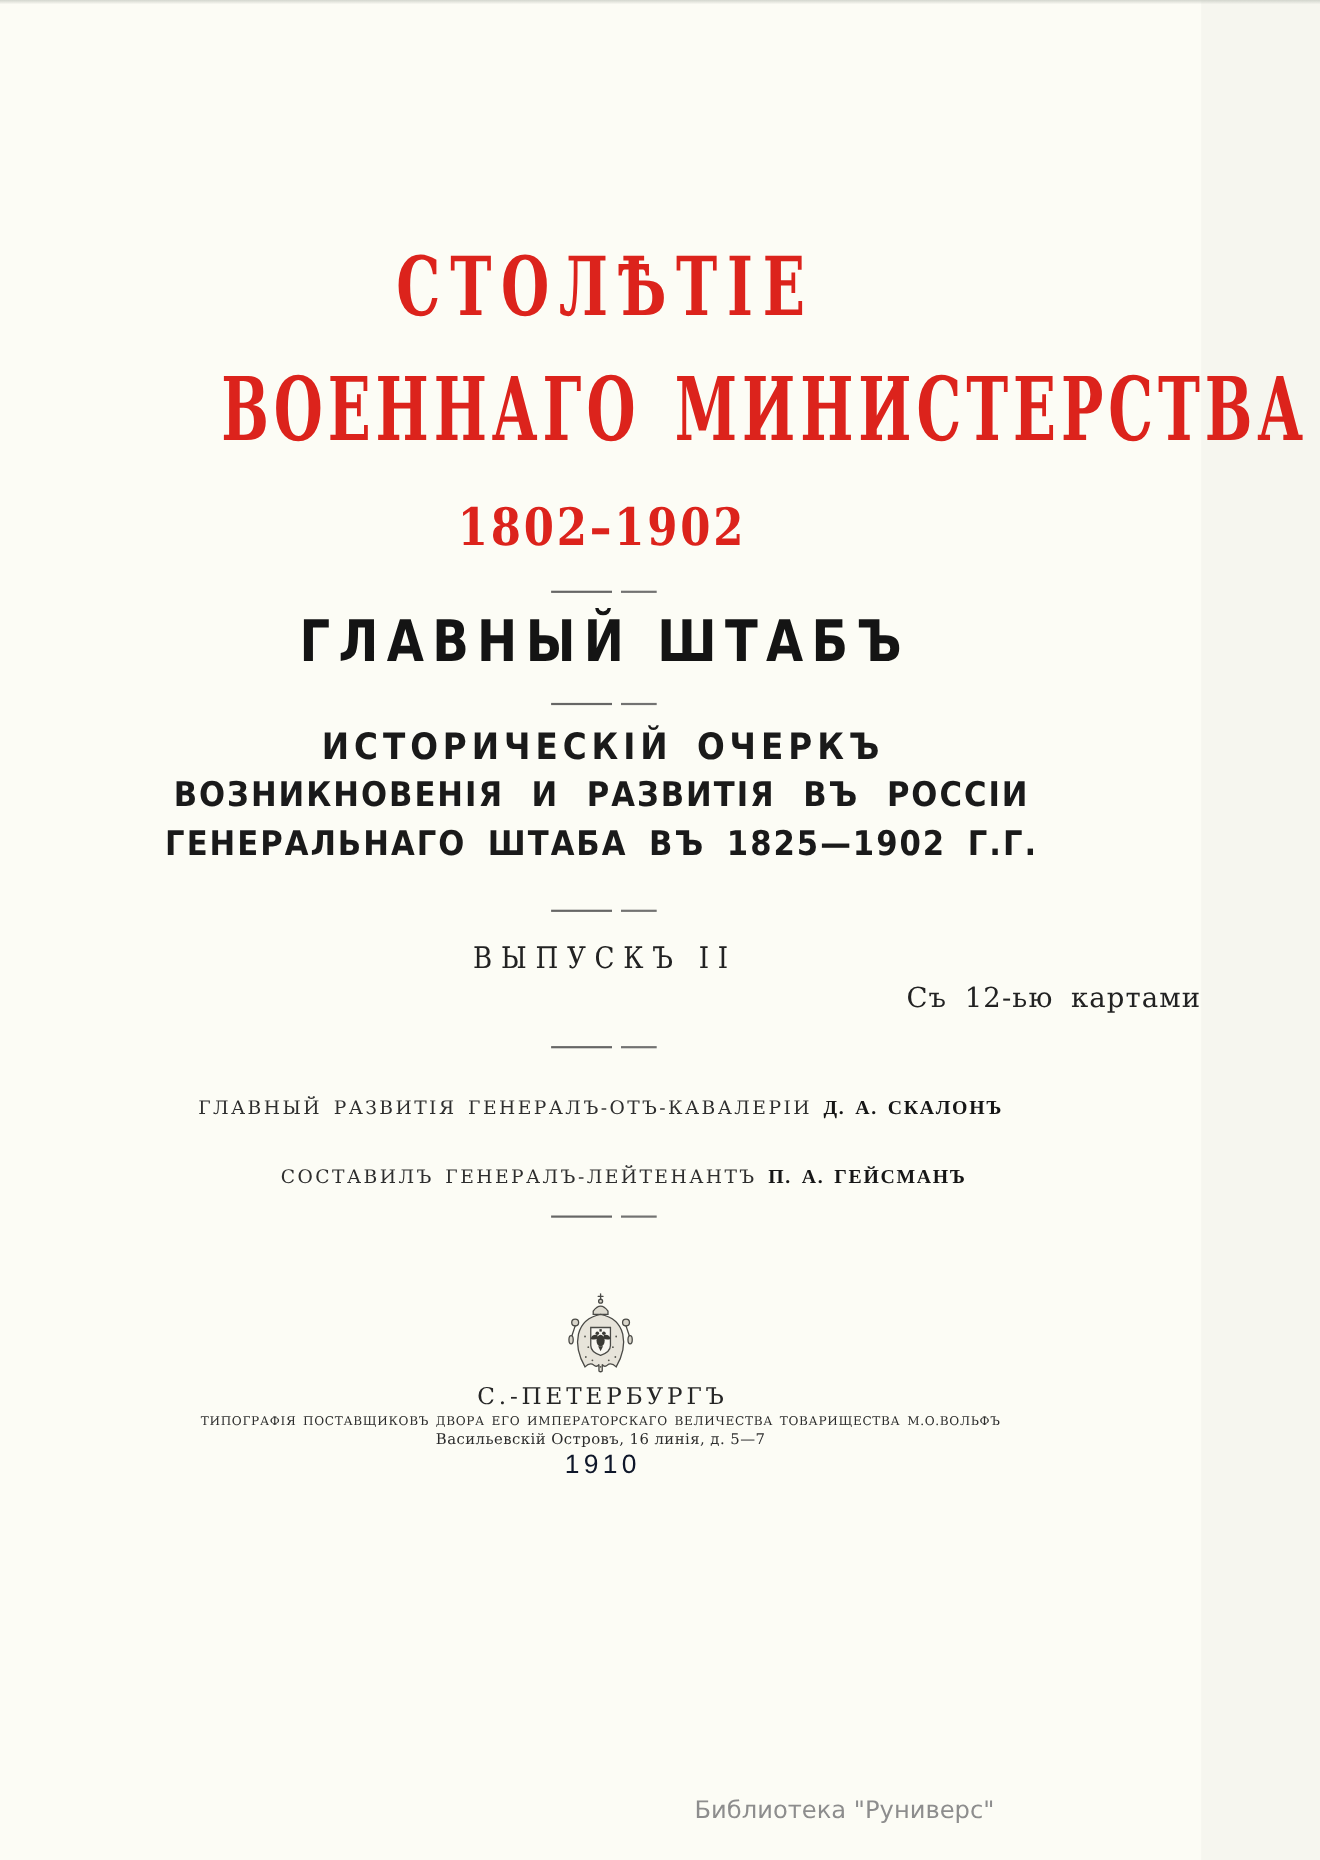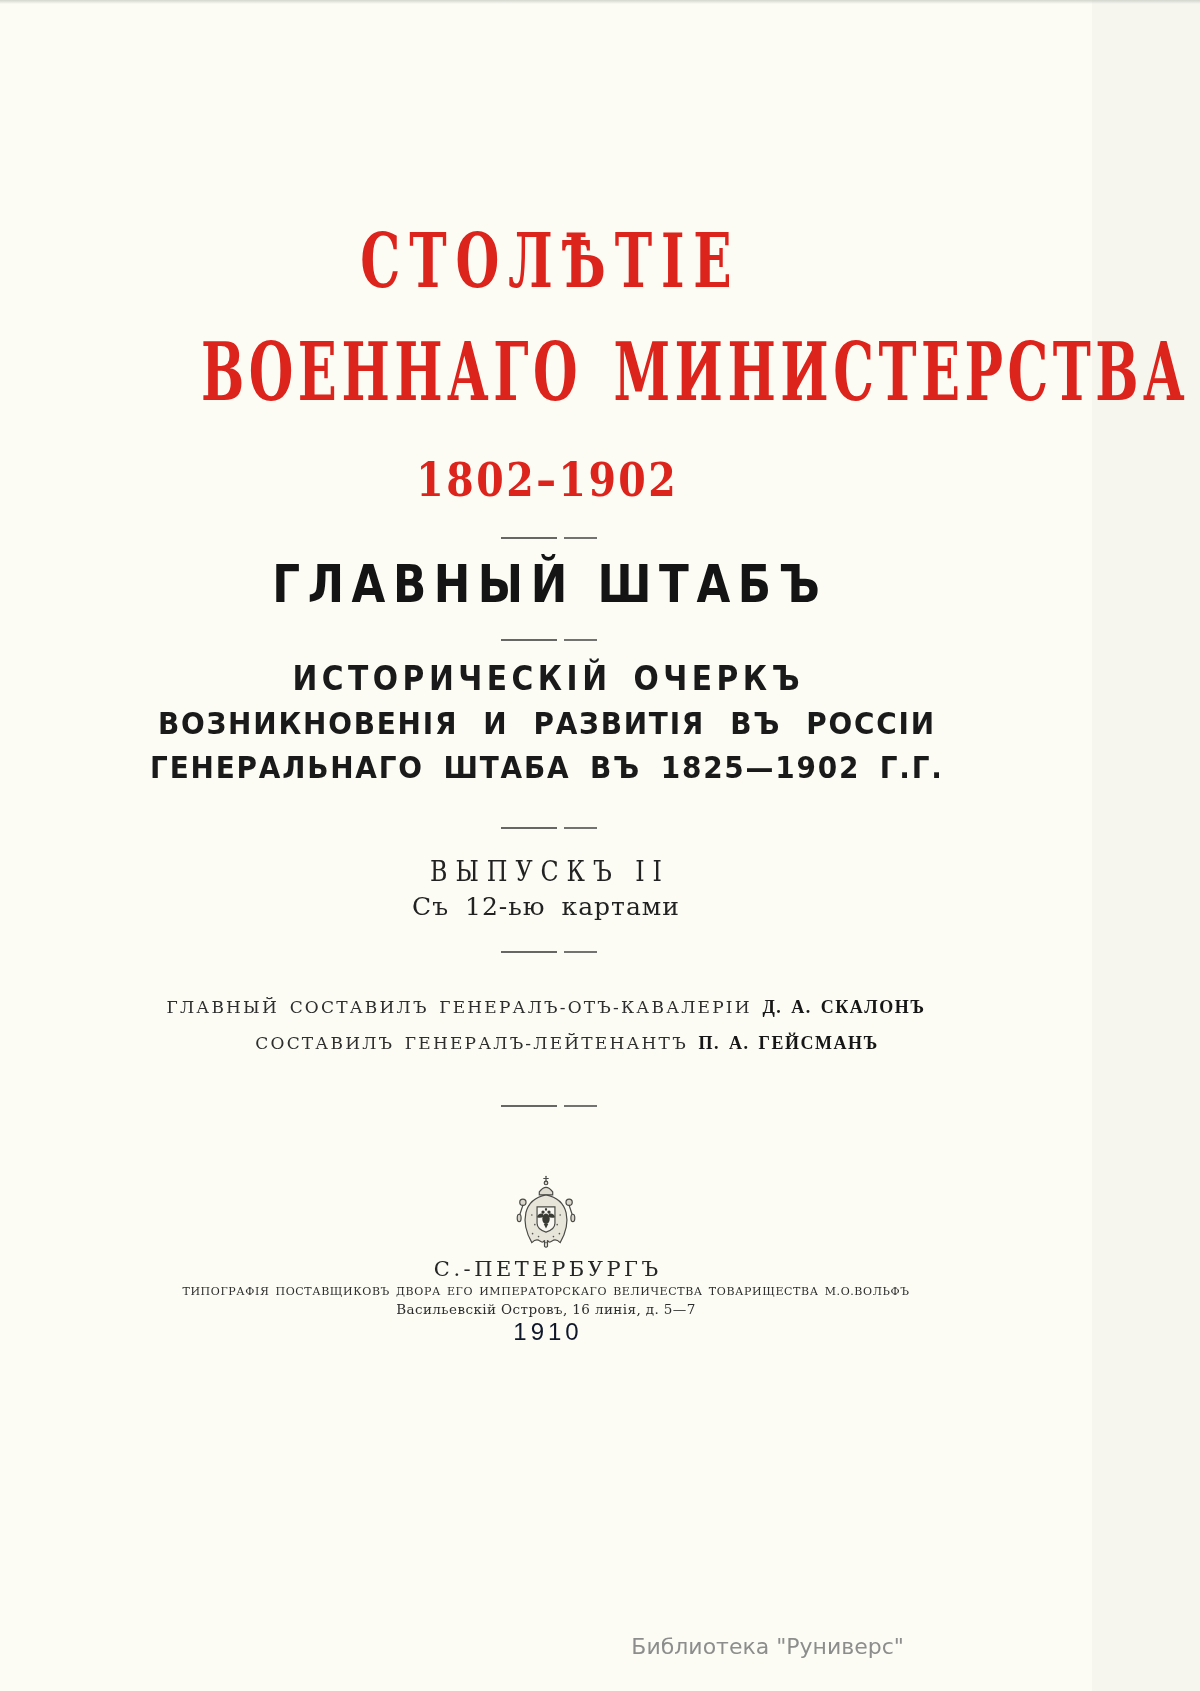--- a/index.html
+++ b/index.html
@@ -73,29 +73,29 @@
     transform:scaleX(.9);color:#1a1a1a;
   }
   
   .vypusk{
     top:858px;font-family:"DejaVu Serif",serif;
     font-size:27px;letter-spacing:9px;text-indent:9px;color:#222;
     transform:scaleX(.88);
   }
   .maps{
     top:894px;font-family:"DejaVu Serif",serif;
-    font-size:25px;letter-spacing:1px;word-spacing:7px;color:#222;
+    font-size:25px;letter-spacing:1px;word-spacing:7px;color:#222;text-align:right;
   }
   
   .credit{
     font-family:"DejaVu Serif",serif;font-size:17px;letter-spacing:2.2px;
     color:#2e2e2e;word-spacing:3px;
   }
   .credit1{top:998px;}
-  .credit2{top:1034px;padding-left:42px;}
+  .credit2{top:1060px;padding-left:42px;}
   .credit-name{
     font-family:Liberation Serif, serif;font-weight:bold;font-size:18px;
     letter-spacing:1.5px;color:#161616;
   }
   
   .emblem{
     position:absolute;left:50%;top:1174px;margin-left:-41px;
     width:82px;height:82px;
   }
   
@@ -143,21 +143,21 @@
   <div class="line sub3">ГЕНЕРАЛЬНАГО ШТАБА ВЪ 1825—1902 Г.Г.</div>
 
   <div class="rule rule3"></div>
 
   <div class="line vypusk">ВЫПУСКЪ II</div>
   <div class="line maps">Съ 12-ью картами</div>
 
   <div class="rule rule4"></div>
 
   <div class="line credit credit1">
-    <span>ГЛАВНЫЙ СОСТАВИЛЪ ГЕНЕРАЛЪ-ОТЪ-КАВАЛЕРІИ</span>
+    <span>ГЛАВНЫЙ РАЗВИТІЯ ГЕНЕРАЛЪ-ОТЪ-КАВАЛЕРІИ</span>
     <span class="credit-name">Д. А. СКАЛОНЪ</span>
   </div>
   <div class="line credit credit2">
     <span>СОСТАВИЛЪ ГЕНЕРАЛЪ-ЛЕЙТЕНАНТЪ</span>
     <span class="credit-name">П. А. ГЕЙСМАНЪ</span>
   </div>
 
   <div class="rule rule5"></div>
 
   <svg class="emblem" viewBox="0 0 110 110" aria-hidden="true">

